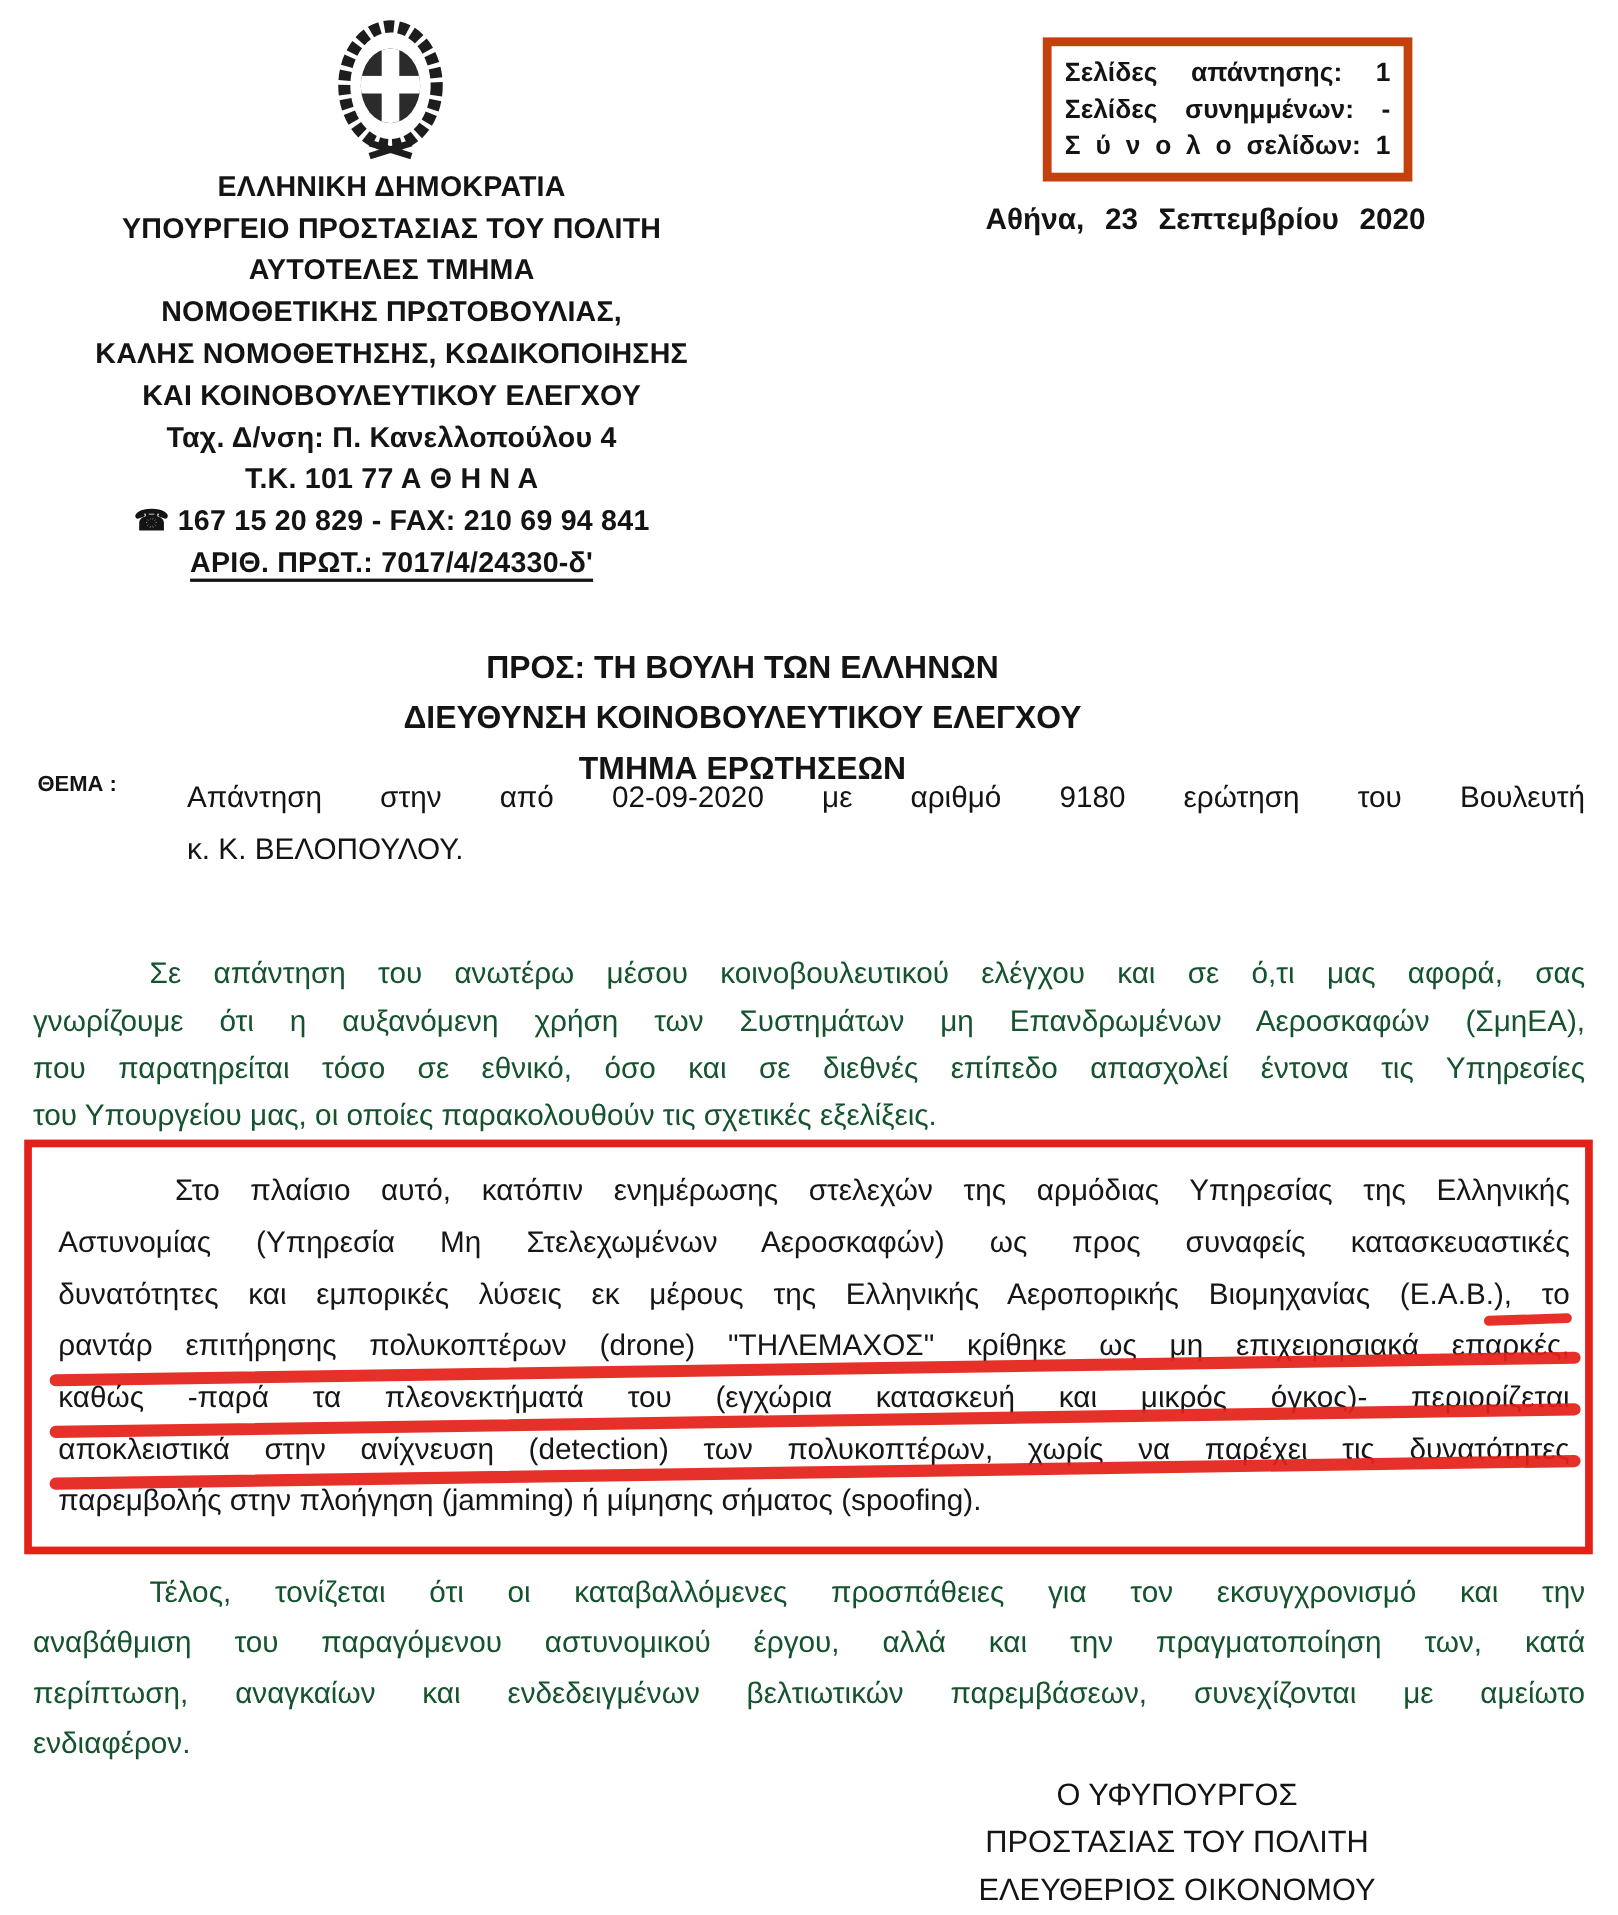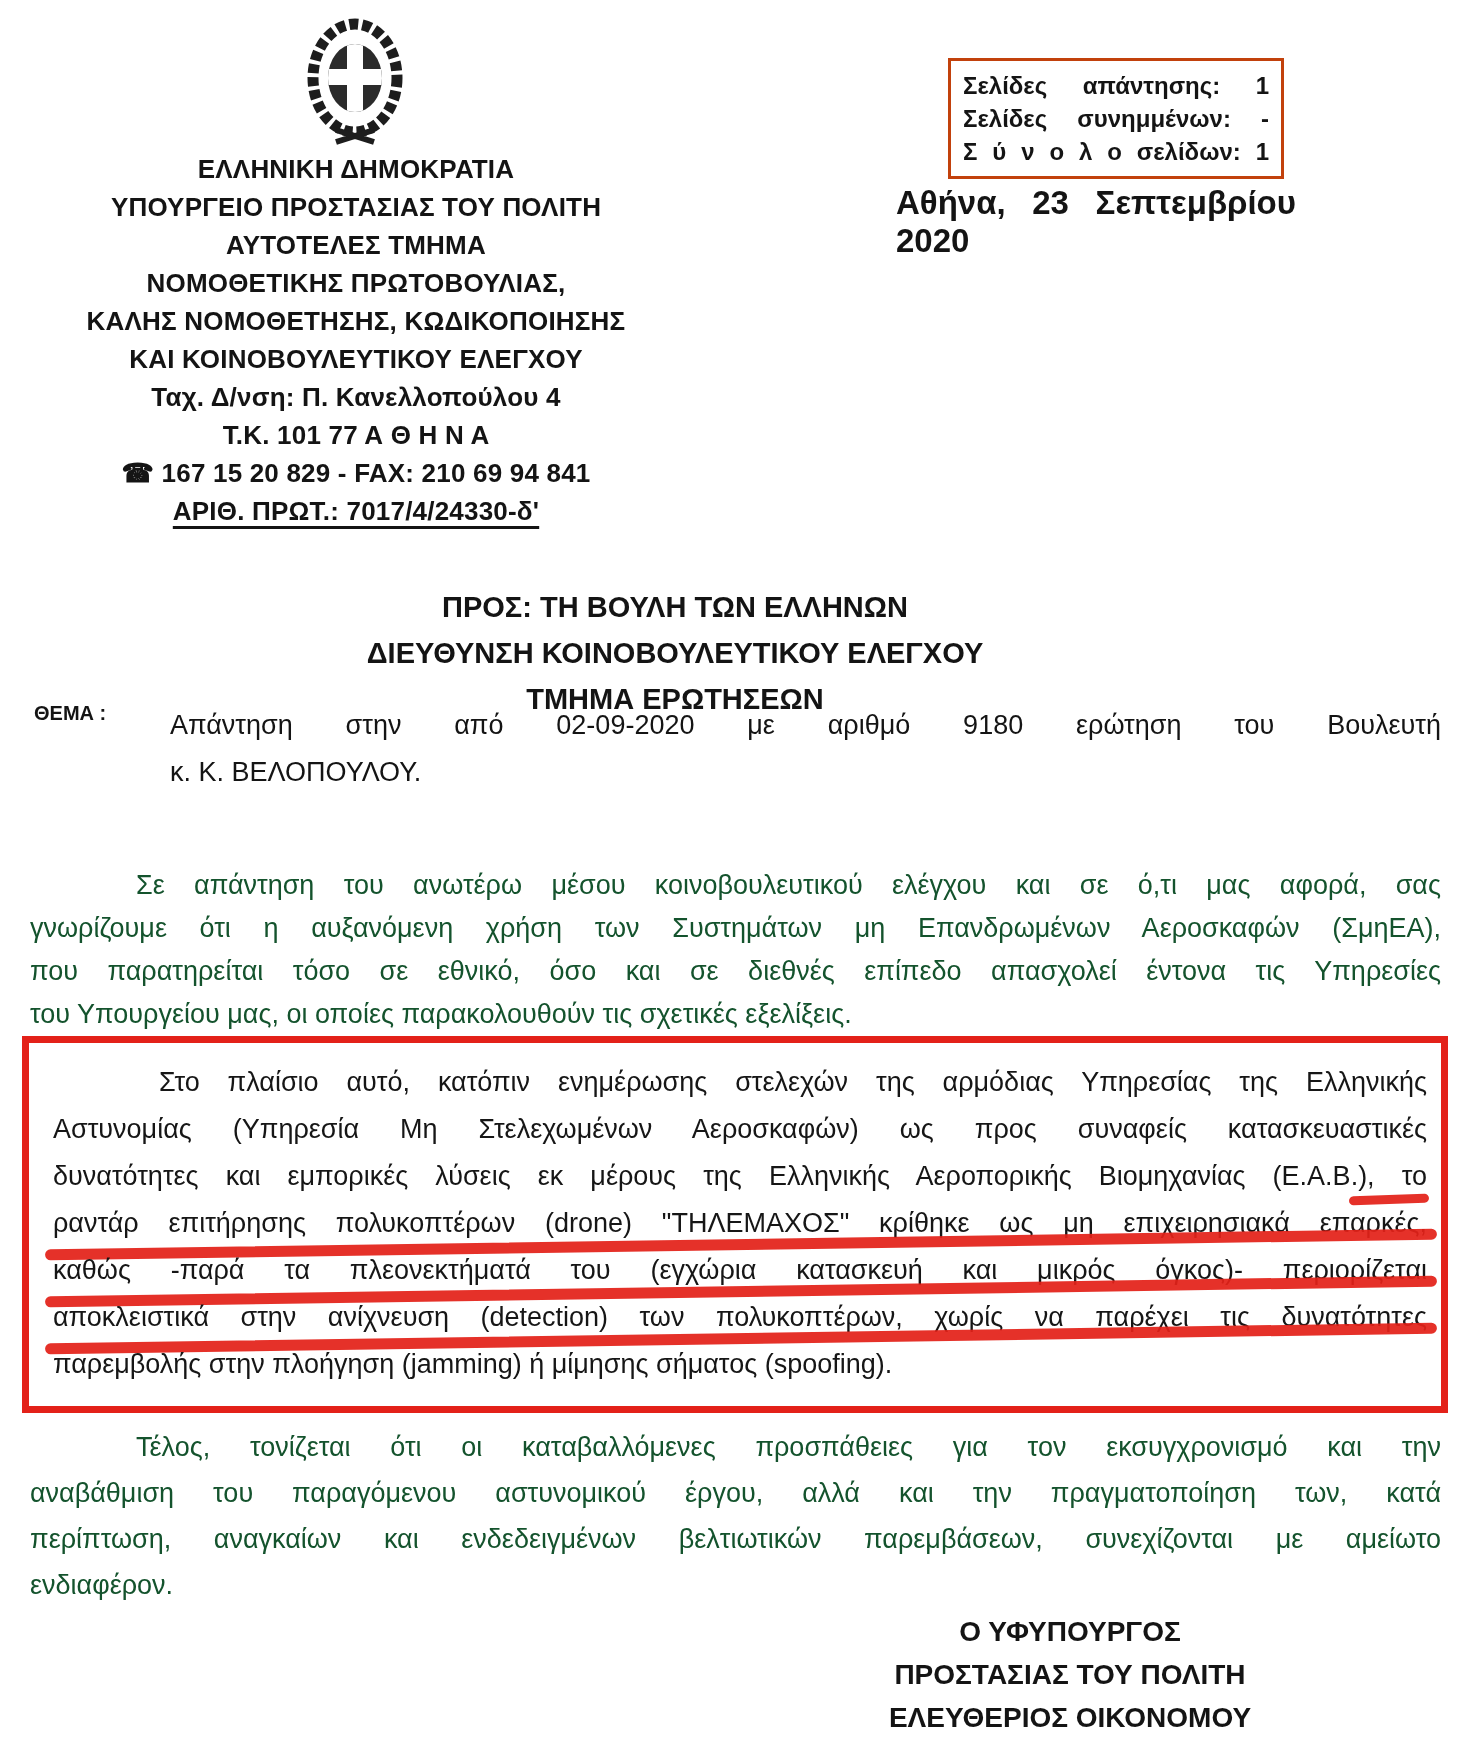--- a/index.html
+++ b/index.html
@@ -8,24 +8,24 @@
 
   
   .emblem{position:absolute;left:300px;top:16px;width:110px;height:132px;}
   .hdr{position:absolute;left:28px;top:150px;width:656px;text-align:center;
        font-weight:700;font-size:26px;line-height:38px;letter-spacing:.2px;}
   .hline{white-space:nowrap;}
   .proto{text-decoration:underline;text-decoration-thickness:3px;text-underline-offset:6px;}
 
   
   .pagesbox{position:absolute;left:948px;top:34px;width:336px;box-sizing:border-box;
-            border:3px solid #c2410c;padding:8px 12px;font-weight:700;font-size:24px;line-height:33px;margin-top:24px;}
+            border:8px solid #c2410c;padding:8px 12px;font-weight:700;font-size:24px;line-height:33px;}
   .pagesbox .pbline{text-align:justify;text-align-last:justify;}
 
-  .date{position:absolute;left:896px;top:184px;width:400px;font-weight:700;font-size:33px;
+  .date{position:absolute;left:896px;top:184px;width:400px;font-weight:700;font-size:27px;
         text-align:justify;text-align-last:justify;}
 
   
   .recipient{position:absolute;left:0;top:552px;width:1350px;text-align:center;
              font-weight:700;font-size:29px;line-height:46px;margin-top:32px;}
 
   
   .subject{position:absolute;left:30px;top:702px;width:1411px;box-sizing:border-box;padding-left:140px;}
   .subject-label{position:absolute;left:4px;top:0;font-weight:700;font-size:20px;}
   .sline{font-size:27px;line-height:47px;}
@@ -42,21 +42,21 @@
   
   .redbox{position:absolute;left:22px;top:1036px;width:1426px;box-sizing:border-box;
           border:7px solid #e32119;padding:16px 14px 18px 12px;}
   .redbox .bpara{font-size:27px;line-height:47px;color:#161616;margin-left:12px;}
   .redline{position:absolute;left:-8px;right:-10px;bottom:-3px;height:11px;background:#e32119;
            border-radius:6px;transform:rotate(-0.85deg);opacity:.93;}
   .redline.short{left:auto;right:-2px;width:80px;height:9px;bottom:-4px;transform:rotate(-2deg);}
 
   
   .signature{position:absolute;left:800px;top:1610px;width:540px;text-align:center;
-             font-weight:700;font-size:28px;line-height:43px;}
+             font-weight:400;font-size:28px;line-height:43px;}
 </style>
 </head>
 <body>
 
 <div class="page">
 
   <svg class="emblem" viewBox="0 0 110 132">
     <defs>
       <clipPath id="shieldClip">
           <ellipse cx="55" cy="62" rx="27" ry="34"></ellipse>

